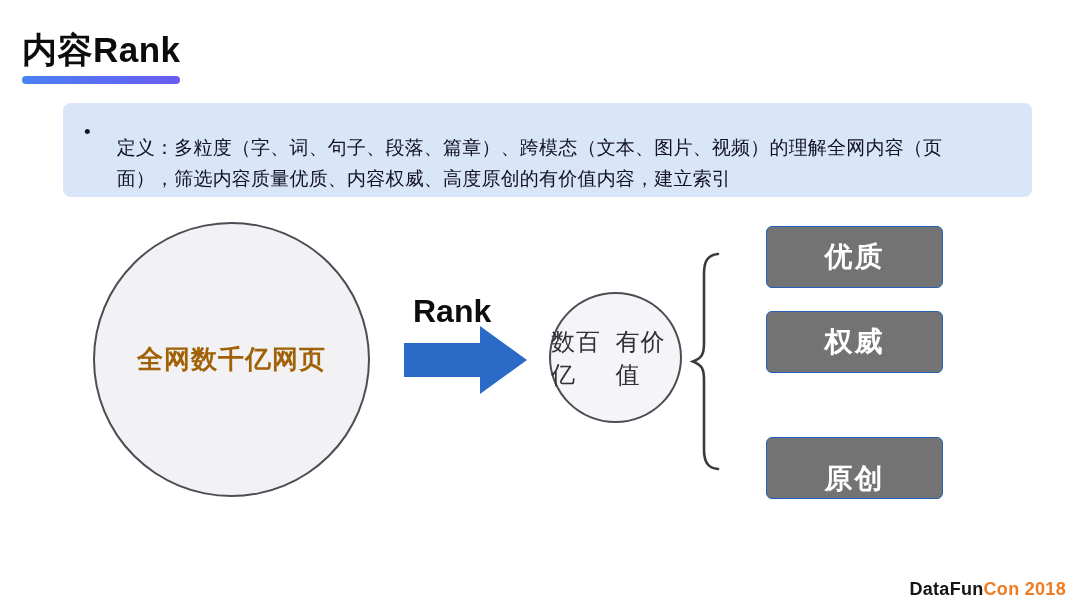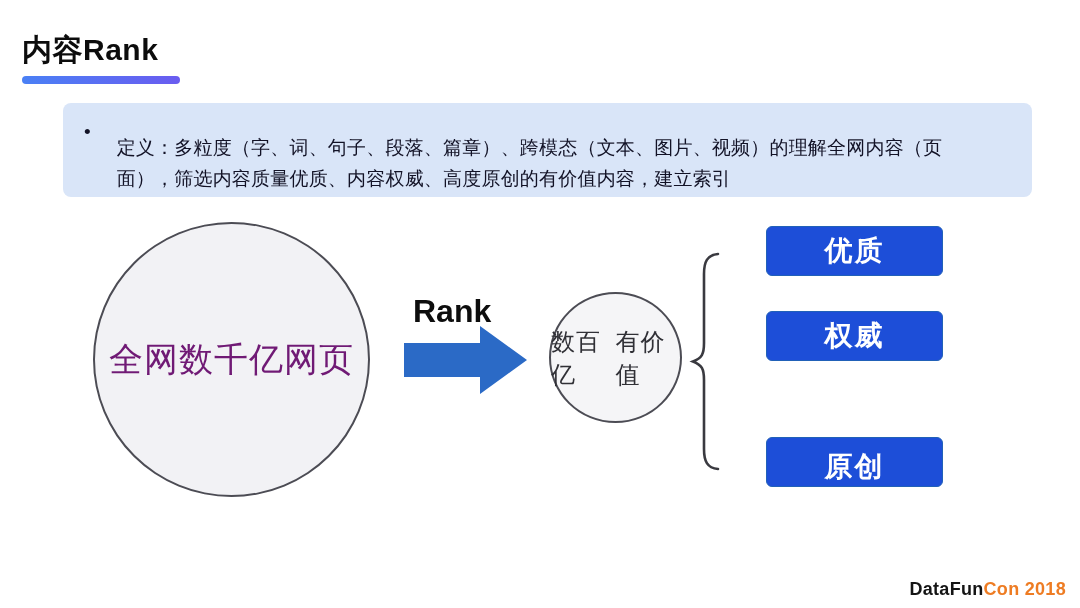--- a/index.html
+++ b/index.html
@@ -13,21 +13,21 @@
     background: #ffffff;
     overflow: hidden;
   }
 
   
   .page-title {
     position: absolute;
     left: 22px;
     top: 30px;
     margin: 0;
-    font-size: 30px;
+    font-size: 35px;
     line-height: 40px;
     font-weight: bold;
     color: #0c0c0c;
     letter-spacing: 0.5px;
   }
   .title-underline {
     position: absolute;
     left: 22px;
     top: 76px;
     width: 158px;
@@ -73,23 +73,23 @@
     width: 277px;
     height: 275px;
     border: 2px solid #4c4c54;
     border-radius: 50%;
     background: #f2f2f5;
     display: flex;
     align-items: center;
     justify-content: center;
   }
   .big-circle span {
-    font-size: 34px;
-    font-weight: 400;
-    color: #701a75;
+    font-size: 26px;
+    font-weight: 700;
+    color: #a16207;
     letter-spacing: 1px;
   }
 
   .rank-label {
     position: absolute;
     left: 413px;
     top: 293px;
     font-size: 32px;
     font-weight: bold;
     color: #0d0d0d;
@@ -125,22 +125,22 @@
   .brace-svg {
     position: absolute;
     left: 689px;
     top: 251px;
   }
 
   .category-box {
     position: absolute;
     left: 766px;
     width: 177px;
-    height: 50px;
-    background: #1d4ed8;
+    height: 62px;
+    background: #737373;
     border: 1px solid #2161b8;
     border-radius: 6px;
     display: flex;
     align-items: center;
     justify-content: center;
   }
   .category-box span {
     color: #ffffff;
     font-size: 28px;
     font-weight: bold;

